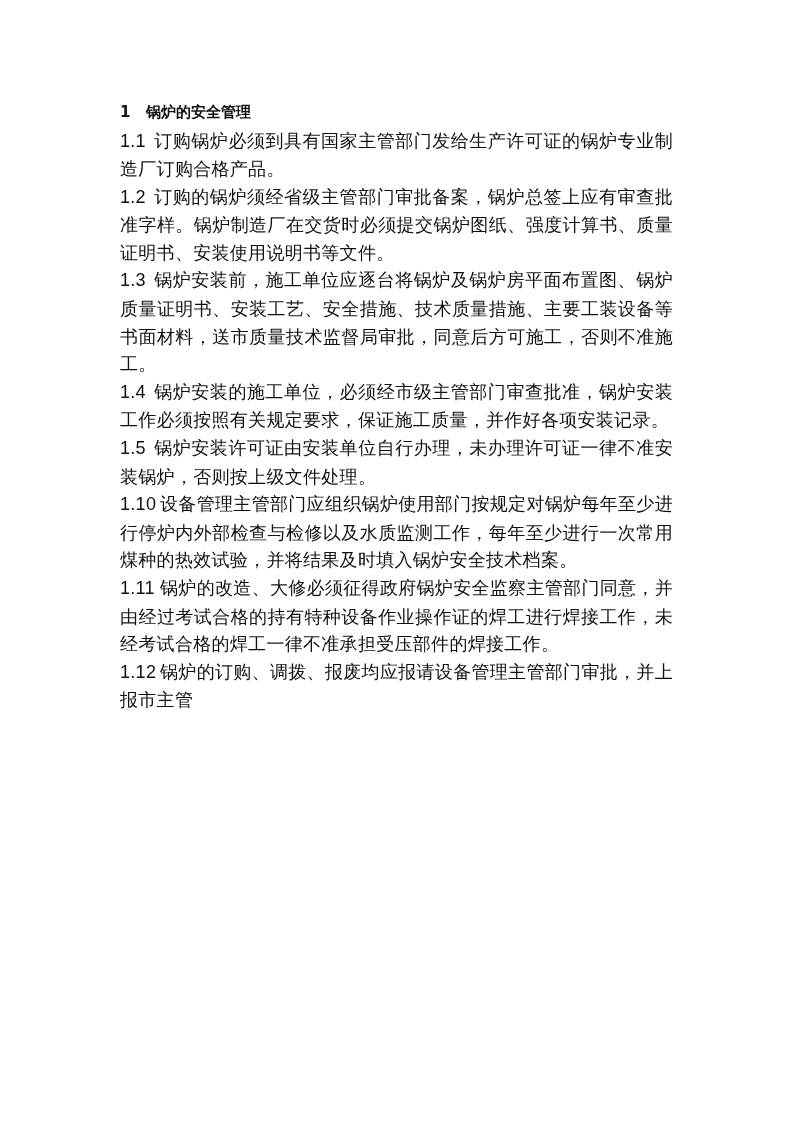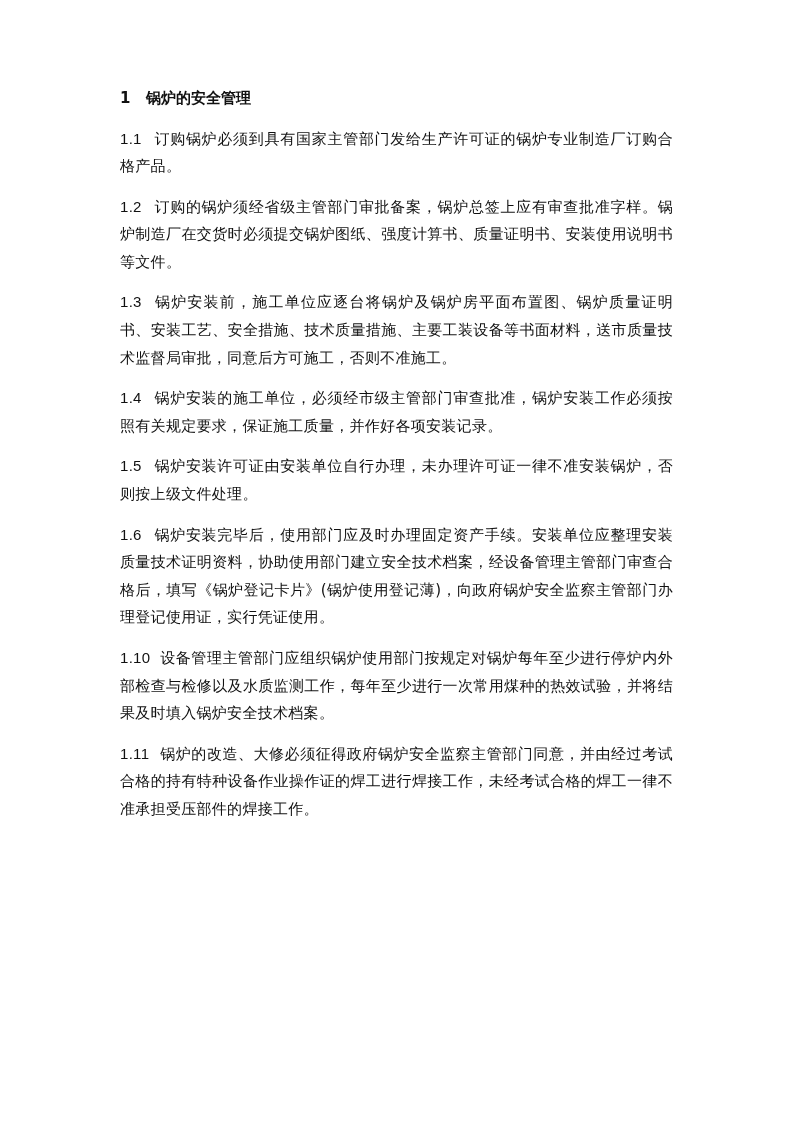--- a/index.html
+++ b/index.html
@@ -1,33 +1,33 @@
 <!DOCTYPE html>
 <html><head>
 <meta charset="utf-8">
 <style>
   html, body { margin:0; padding:0; background:#ffffff; }
   body { width:793px; height:1122px; position:relative; overflow:hidden;
          font-family:"DejaVu Sans","Liberation Sans",sans-serif; color:#111; }
-  .page { position:absolute; left:120px; top:85px; width:553px; }
+  .page { position:absolute; left:120px; top:99px; width:553px; }
   .heading { font-weight:bold; font-size:15px; line-height:27.5px; height:27.5px; }
   .heading .num { display:inline-block; width:26px; }
-  .para { font-size:15px; line-height:27.6px; text-align:justify; text-justify:inter-character; letter-spacing:0.3px;margin-top:12px; }
+  .para { font-size:18px; line-height:27.6px; text-align:justify; text-justify:inter-character; letter-spacing:0.3px; }
   .para .num { display:inline-block; min-width:34px; font-family:"Liberation Sans",sans-serif; }
   .para.wide .num { min-width:40px; }
 </style>
 </head>
 <body>
 
 <div class="page">
   <div class="heading">
     <span class="num">1</span><span>锅炉的安全管理</span>
   </div>
 
   <div class="para"><span class="num">1.1</span><span>订购锅炉必须到具有国家主管部门发给生产许可证的锅炉专业制造厂订购合格产品。</span></div>
   <div class="para"><span class="num">1.2</span><span>订购的锅炉须经省级主管部门审批备案，锅炉总签上应有审查批准字样。锅炉制造厂在交货时必须提交锅炉图纸、强度计算书、质量证明书、安装使用说明书等文件。</span></div>
   <div class="para"><span class="num">1.3</span><span>锅炉安装前，施工单位应逐台将锅炉及锅炉房平面布置图、锅炉质量证明书、安装工艺、安全措施、技术质量措施、主要工装设备等书面材料，送市质量技术监督局审批，同意后方可施工，否则不准施工。</span></div>
   <div class="para"><span class="num">1.4</span><span>锅炉安装的施工单位，必须经市级主管部门审查批准，锅炉安装工作必须按照有关规定要求，保证施工质量，并作好各项安装记录。</span></div>
   <div class="para"><span class="num">1.5</span><span>锅炉安装许可证由安装单位自行办理，未办理许可证一律不准安装锅炉，否则按上级文件处理。</span></div>
-  <div class="para"><span class="num">1.6</span><span>锅炉安装完毕后，使用部门应及时办理固定资产手续。安装单位应整理安装质量技术证明资料，协助使用部门建立安全技术档案，经设备管理主管部门审查合格后，填写《锅炉登记卡片》(锅炉使用登记薄)，向政府锅炉安全监察主管部门办理登记使用证，实行凭证使用。</span></div>
   <div class="para wide"><span class="num">1.10</span><span>设备管理主管部门应组织锅炉使用部门按规定对锅炉每年至少进行停炉内外部检查与检修以及水质监测工作，每年至少进行一次常用煤种的热效试验，并将结果及时填入锅炉安全技术档案。</span></div>
   <div class="para wide"><span class="num">1.11</span><span>锅炉的改造、大修必须征得政府锅炉安全监察主管部门同意，并由经过考试合格的持有特种设备作业操作证的焊工进行焊接工作，未经考试合格的焊工一律不准承担受压部件的焊接工作。</span></div>
+  <div class="para wide"><span class="num">1.12</span><span>锅炉的订购、调拨、报废均应报请设备管理主管部门审批，并上报市主管</span></div>
 </div>
 
 </body></html>

